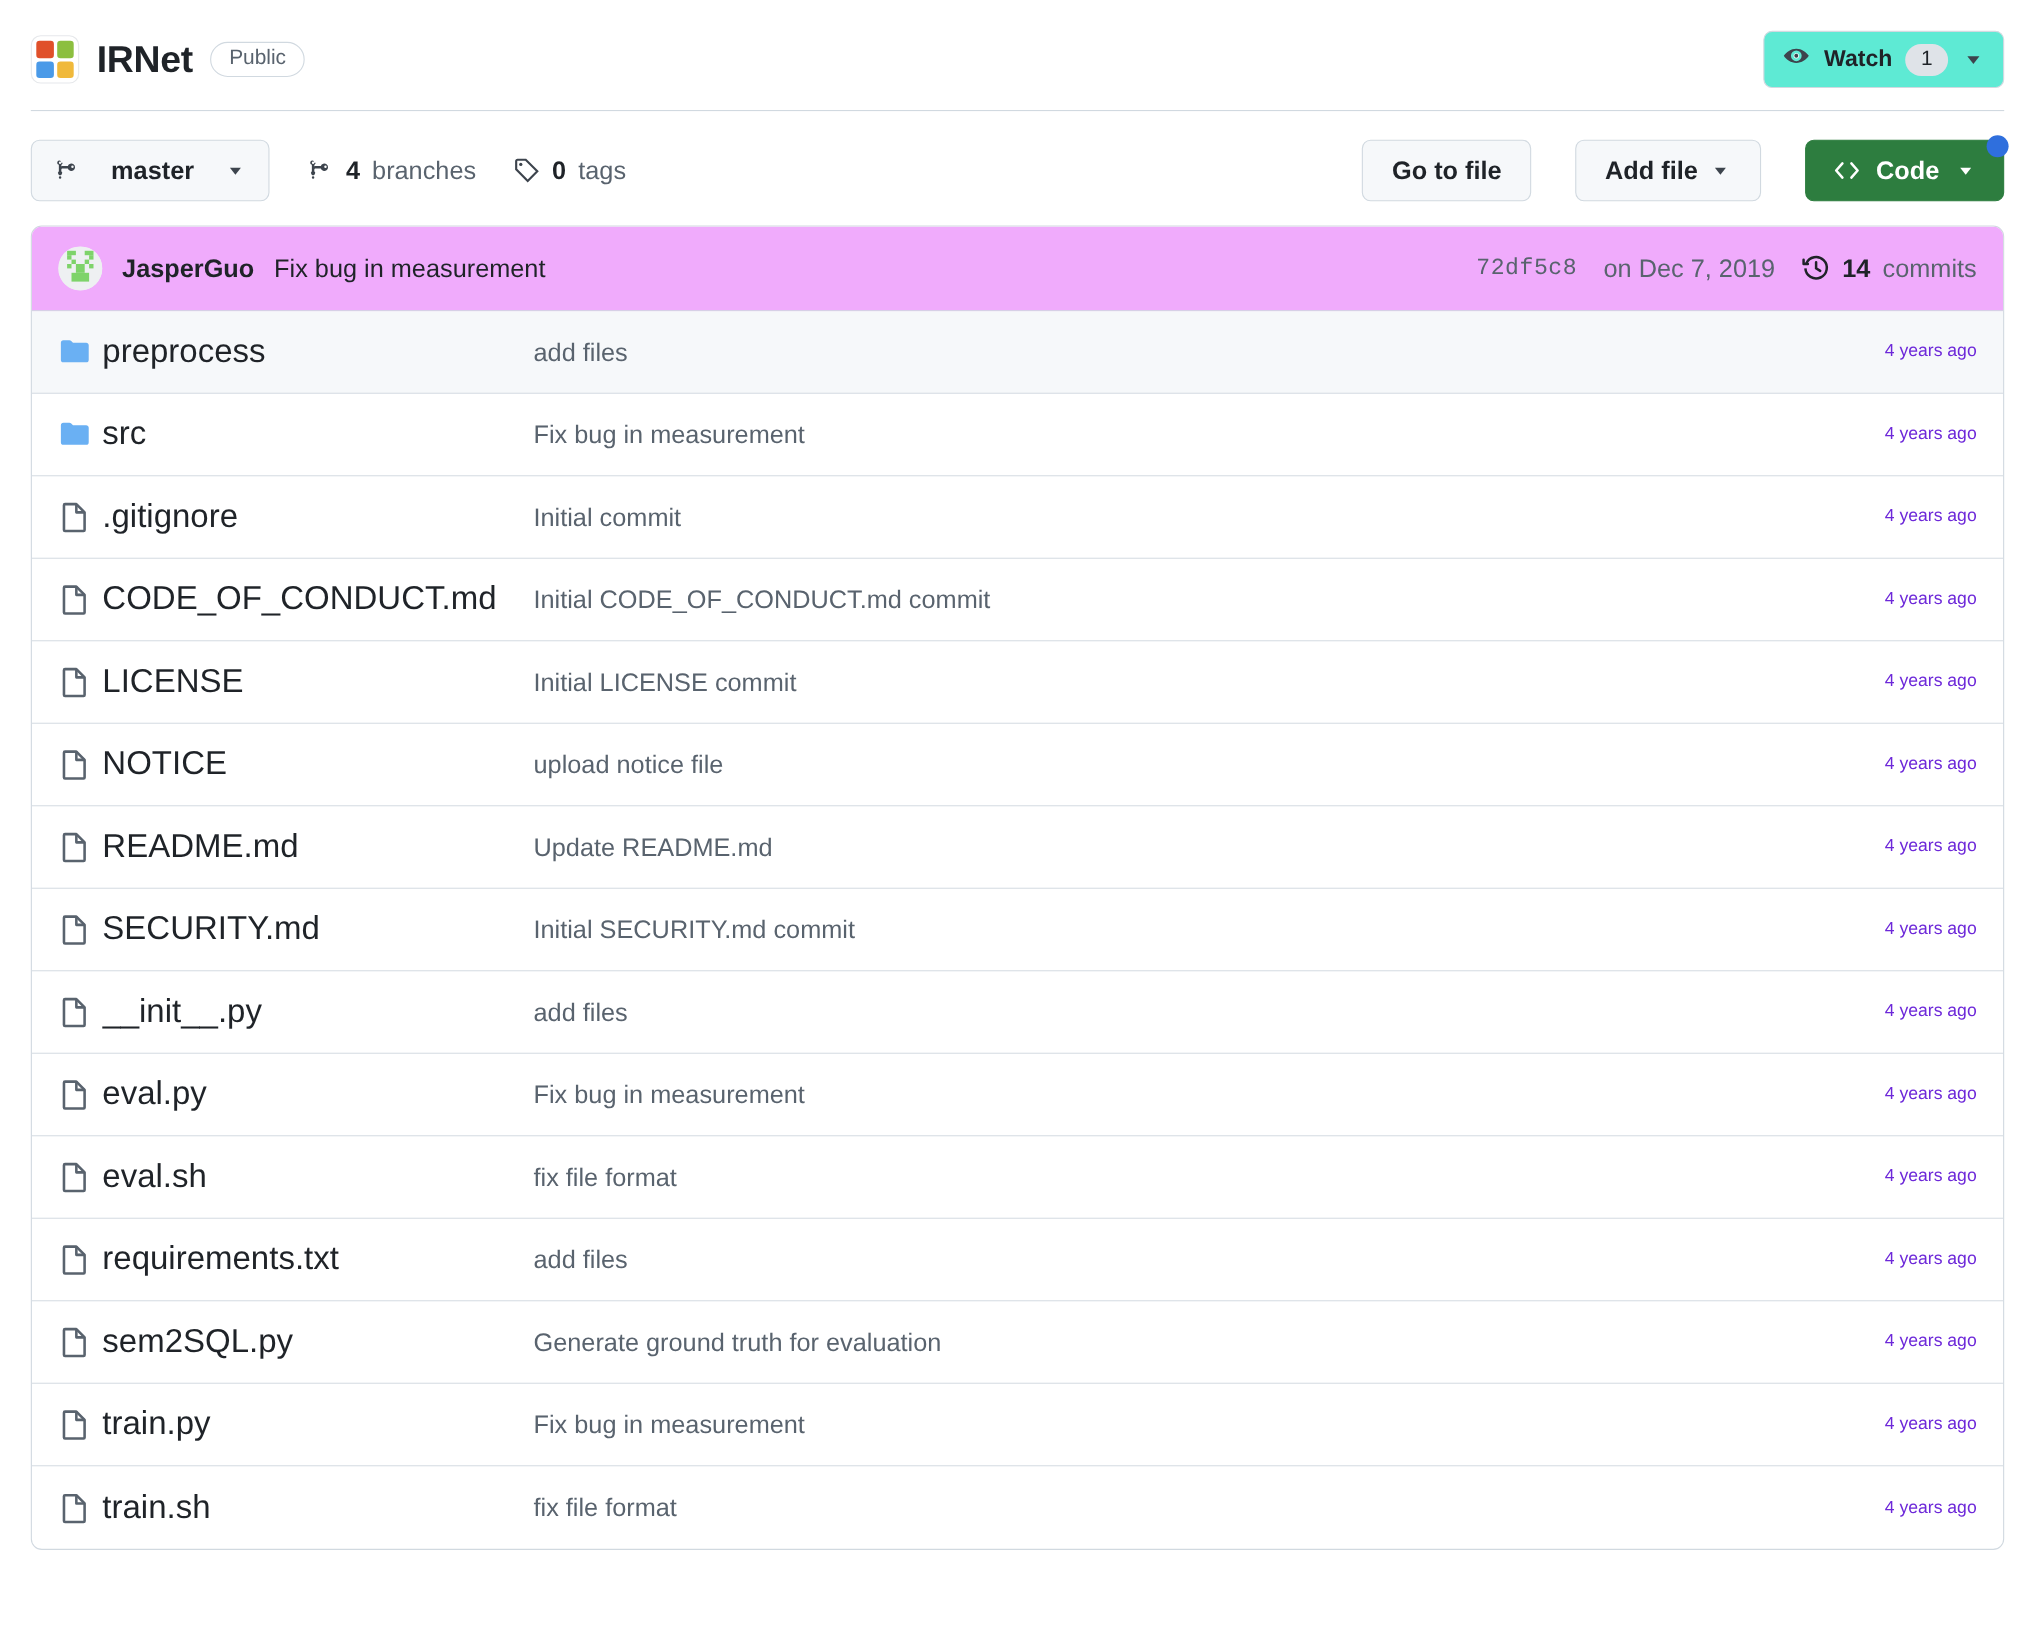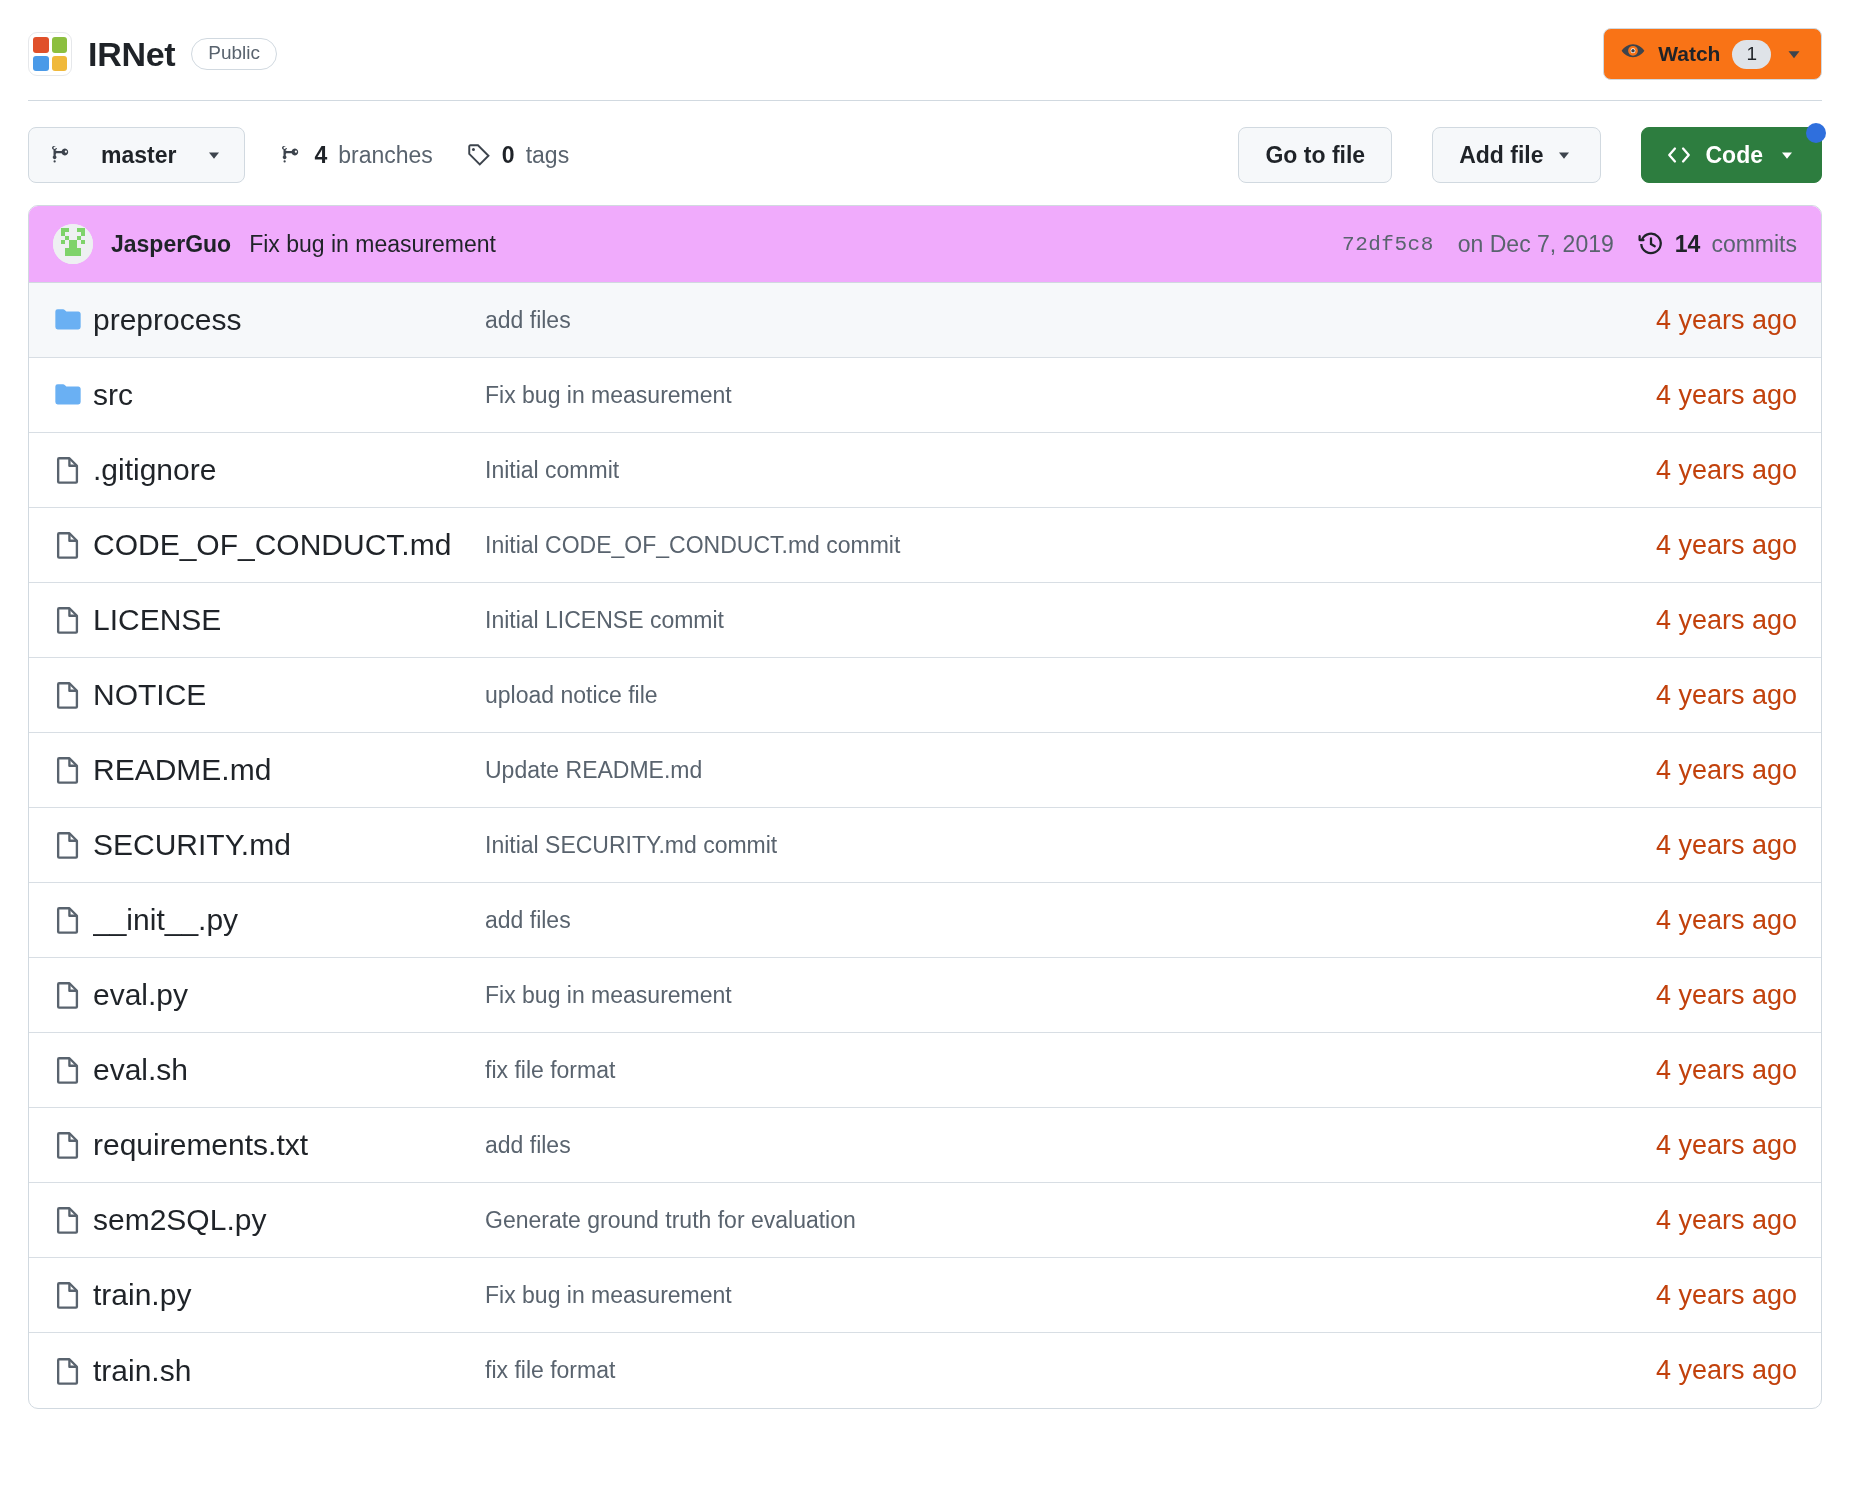--- a/index.html
+++ b/index.html
@@ -26,21 +26,21 @@
   }
   .repo-logo span { border-radius: 3px; display: block; }
   .repo-name { font-size: 34px; font-weight: 700; color: #1f2328; letter-spacing: -.3px; }
   .visibility-badge {
     font-size: 19px; color: #59636e; border: 1px solid #d1d9e0;
     border-radius: 20px; padding: 4px 16px 5px; line-height: 1.1;
   }
 
   .watch-btn {
     display: flex; align-items: center; gap: 12px;
-    border: 1px solid #d1d9e0; background: #f97316; border-radius: 8px;
+    border: 1px solid #d1d9e0; background: #5eead4; border-radius: 8px;
     padding: 10px 16px; height: 52px; cursor: pointer;
   }
   .watch-btn .label { font-size: 21px; font-weight: 600; color: #1f2328; }
   .count-badge {
     background: #dfe3e8; color: #1f2328; border-radius: 18px;
     font-size: 19px; font-weight: 500; padding: 3px 14px 4px;
   }
 
   .header-rule { height: 1px; background: #d1d9e0; margin: 0 0 0 0; }
 
@@ -110,21 +110,21 @@
   .row .ico { width: 40px; flex: 0 0 40px; display: flex; align-items: center; }
   .row .fname {
     flex: 0 0 392px; font-size: 30px; color: #1f2328;
     overflow: hidden; text-overflow: ellipsis; white-space: nowrap;
   }
   .row .cmsg {
     flex: 1 1 auto; font-size: 23px; color: #59636e;
     overflow: hidden; text-overflow: ellipsis; white-space: nowrap;
   }
   .row .age {
-    flex: 0 0 260px; text-align: right; font-size: 27px; color: #c2410c;
+    flex: 0 0 260px; text-align: right; font-size: 16px; color: #6d28d9;
   }
   svg { display: block; }
 </style>
 </head>
 <body>
 
 <div class="page">
 
   <div class="repo-header">
     <div class="repo-id">

